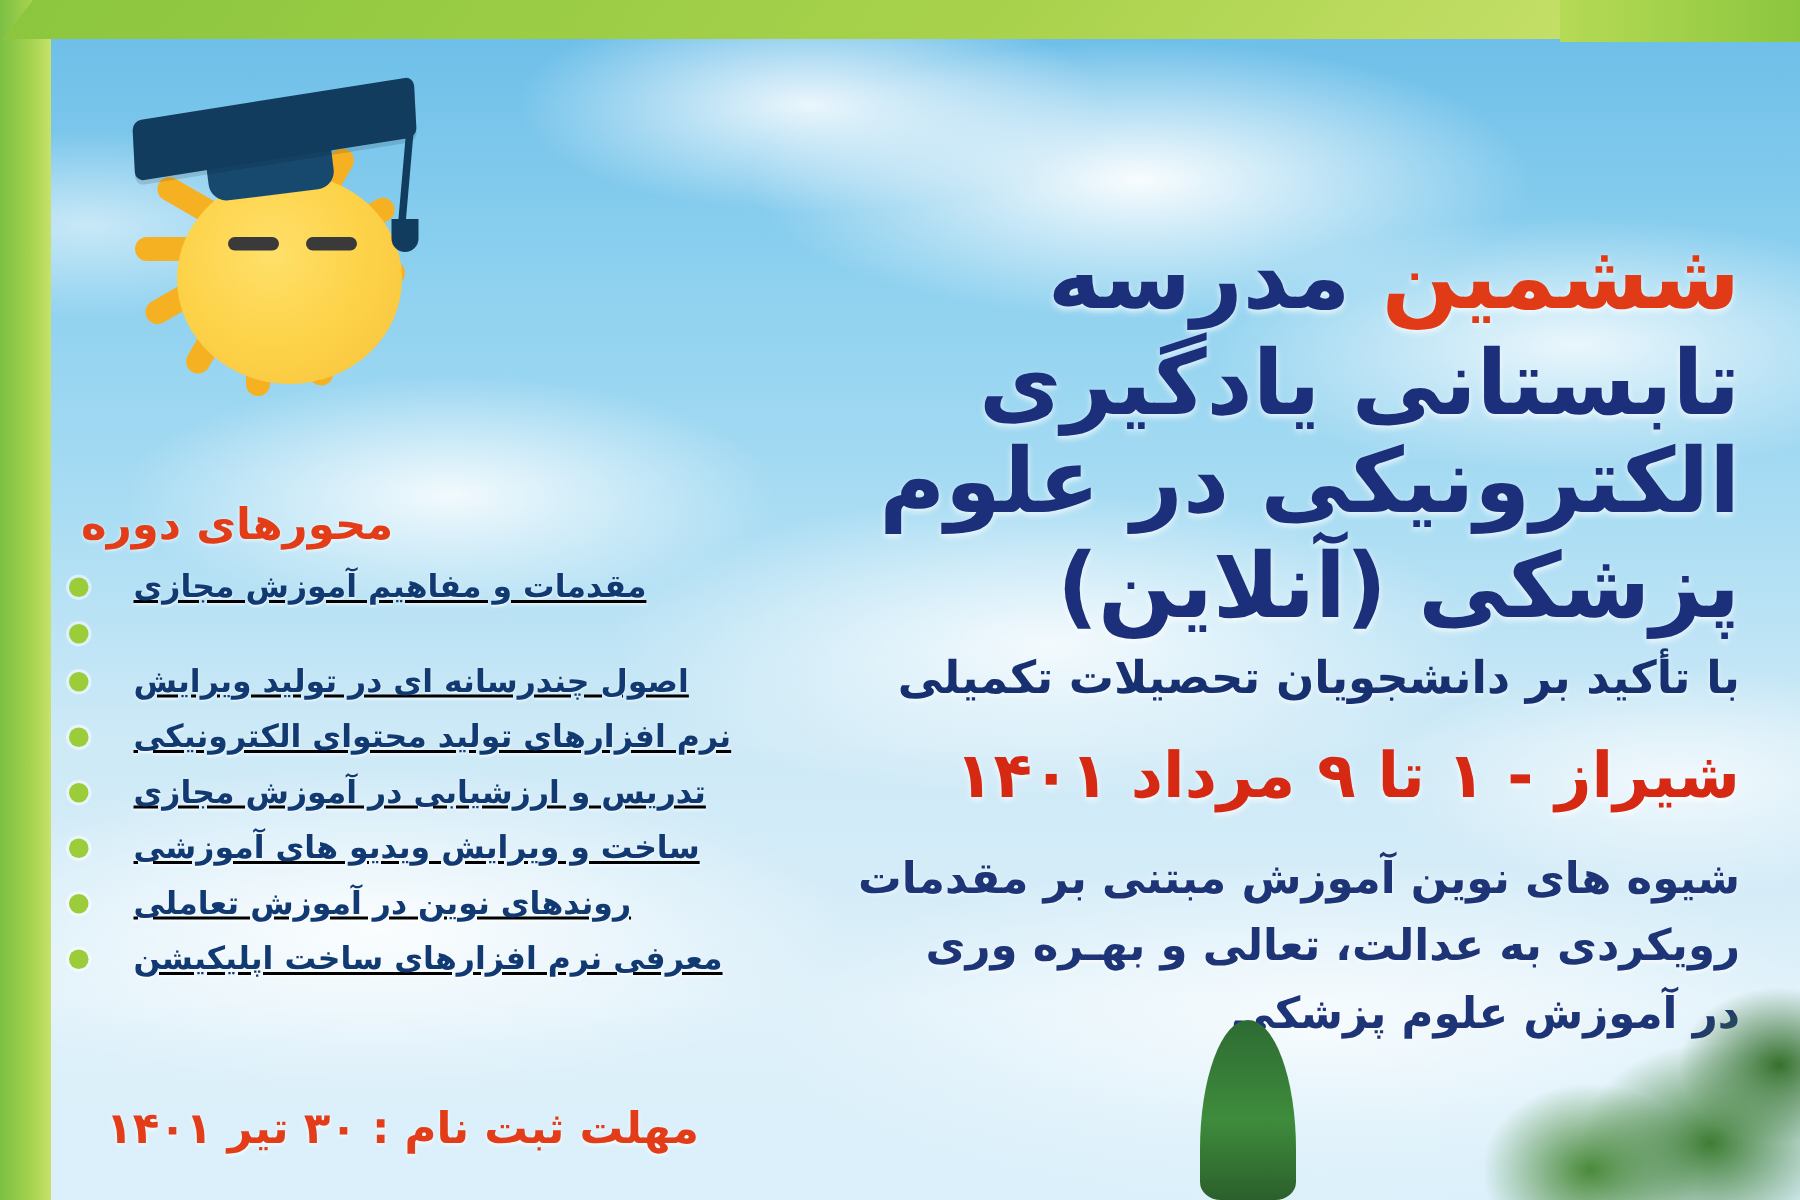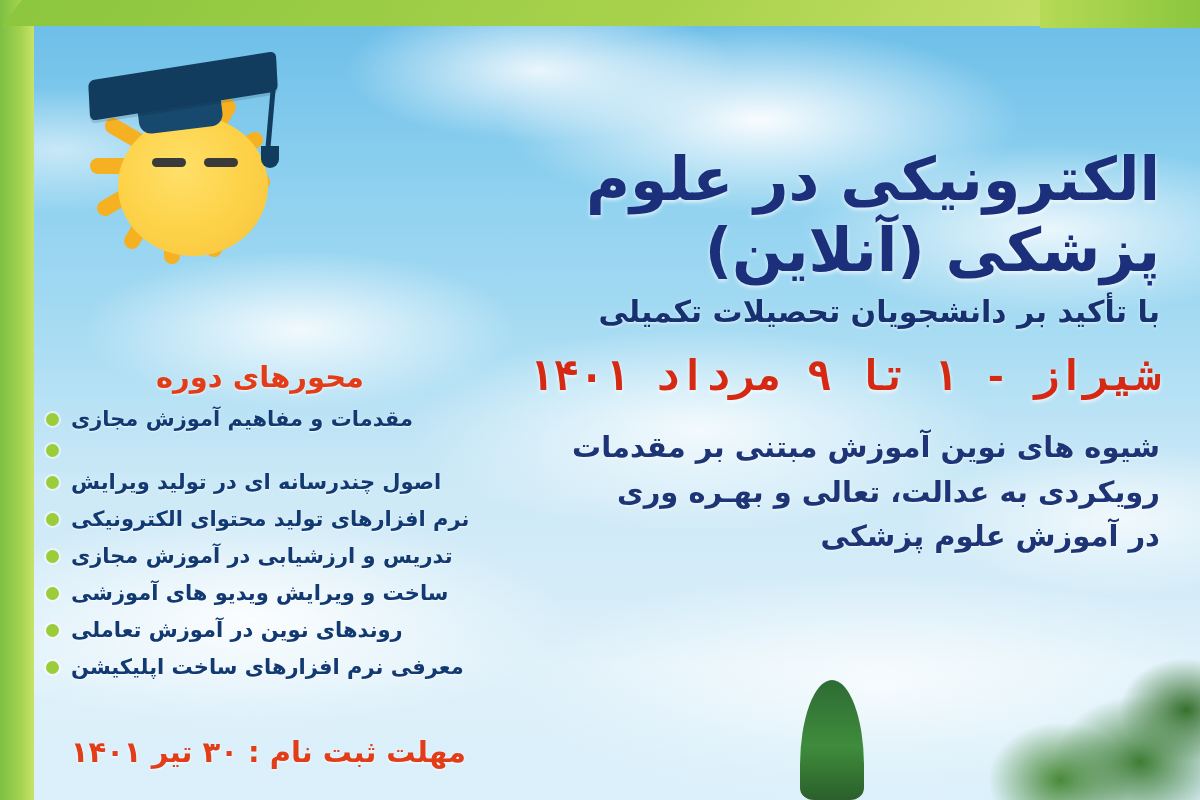--- a/index.html
+++ b/index.html
@@ -176,54 +176,54 @@
     font-weight: bold;
     color: #17306f;
     text-shadow: 0 1px 3px rgba(255,255,255,0.7);
   }
   .date-line {
     margin-top: 22px;
     font-size: 42px;
     font-weight: bold;
     color: #d62914;
     text-shadow: 0 2px 4px rgba(255,255,255,0.8);
-    font-family: Liberation Mono, monospace;
   }
   .slogan {
     margin-top: 22px;
     font-size: 29px;
     font-weight: bold;
     color: #1d3576;
     line-height: 1.55;
     text-shadow: 0 1px 3px rgba(255,255,255,0.7);
   }
 
   
   .topics {
     position: absolute;
     left: 46px;
-    top: 360px;
+    top: 332px;
     width: 420px;
     direction: rtl;
-    text-align: center;
+    text-align: left;
   }
   .topics-title {
     font-size: 29px;
     font-weight: bold;
     color: #e23c18;
     padding-left: 8px;
     text-shadow: 0 1px 3px rgba(255,255,255,0.8);
   }
   .topic-row {
     display: flex;
     align-items: center;
     justify-content: flex-start;
-    gap: 12px;
+    gap: 30px;
     margin-top: 13px;
     flex-direction: row-reverse;
+    text-decoration: underline;
   }
   .bullet {
     flex: 0 0 auto;
     width: 13px;
     height: 13px;
     border-radius: 50%;
     background: #9bcc3a;
     box-shadow: 0 0 0 2px rgba(255,255,255,0.5);
   }
   .topic-text {
@@ -298,20 +298,21 @@
     <div class="eye left"></div>
     <div class="eye right"></div>
 
     <div class="cap-base"></div>
     <div class="cap-board"></div>
     <div class="cap-tassel"></div>
     <div class="cap-knot"></div>
   </div>
 
   <div class="headline">
+    <div class="line-1"><span class="accent">ششمین</span><span> مدرسه تابستانی یادگیری</span></div>
     <div class="line-2">الکترونیکی در علوم پزشکی (آنلاین)</div>
     <div class="sub-2">با تأکید بر دانشجویان تحصیلات تکمیلی</div>
     <div class="date-line">شیراز - ۱ تا ۹ مرداد ۱۴۰۱</div>
     <div class="slogan">
       <div>شیوه های نوین آموزش مبتنی بر مقدمات</div>
       <div>رویکردی به عدالت، تعالی و بهـره وری</div>
       <div>در آموزش علوم پزشکی</div>
     </div>
   </div>
 

